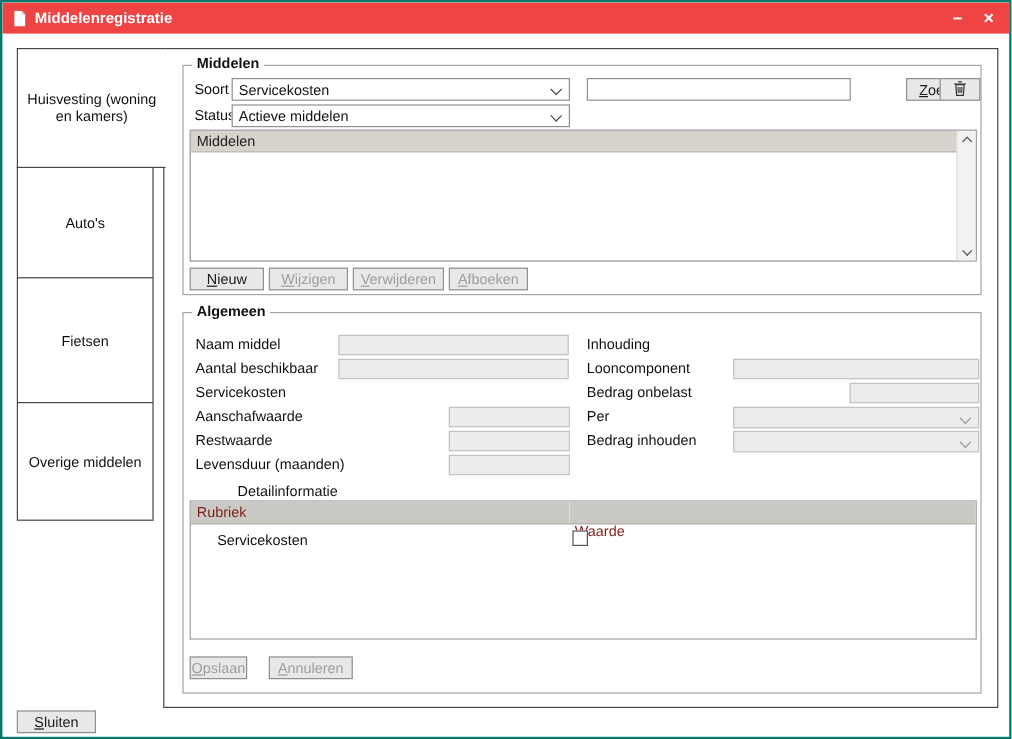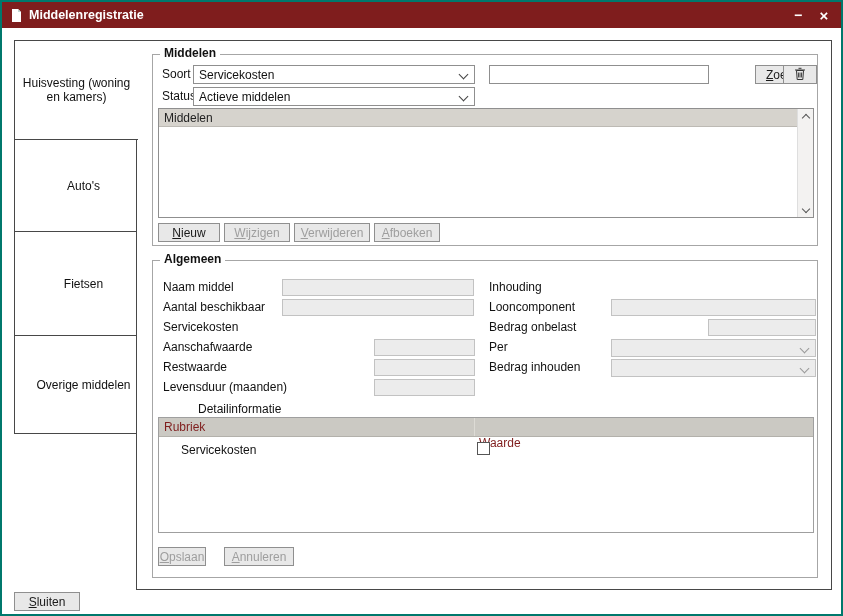--- a/index.html
+++ b/index.html
@@ -1,24 +1,24 @@
 <!DOCTYPE html>
 <html><head>
 <meta charset="utf-8">
 <style>
   html,body{margin:0;padding:0;background:#c9d2d0;font-family:"Liberation Sans",sans-serif;}
   .window{position:relative;width:843px;height:616px;background:#fff;border:2px solid #00786C;box-sizing:border-box;overflow:hidden;}
-  .titlebar{position:absolute;top:0;left:0;right:0;height:26px;background:#7f1d1d;color:#fff;display:flex;align-items:center;}
+  .titlebar{position:absolute;top:0;left:0;right:0;height:26px;background:#ef4444;color:#fff;display:flex;align-items:center;}
   .titlebar .doc-ic{margin-left:9px;display:flex;align-items:center;}
   .titlebar .title{margin-left:7px;font-size:12.5px;font-weight:bold;}
   .win-btn{position:absolute;top:0;height:26px;width:26px;display:flex;align-items:center;justify-content:center;color:#fff;font-size:14px;font-weight:bold;cursor:default;}
   .win-btn.min{right:30px;}
   .win-btn.close{right:4px;font-size:15px;}
 
-  .tab{position:absolute;left:12px;width:139px;background:#fff;border:1px solid #474747;box-sizing:border-box;display:flex;align-items:center;justify-content:center;text-align:center;font-size:12px;color:#111;padding:4px;cursor:default;}
+  .tab{position:absolute;left:12px;width:114px;background:#fff;border:1px solid #474747;box-sizing:border-box;display:flex;align-items:center;justify-content:center;text-align:center;font-size:12px;color:#111;padding:4px;cursor:default;}
   .tab.active{width:124px;border-right:none;z-index:6;}
 
   .panel{position:absolute;left:134px;top:38px;width:696px;height:550px;border:1px solid #474747;box-sizing:border-box;background:#fff;z-index:1;}
 
   .groupbox{position:absolute;border:1px solid #A6A6A6;box-sizing:border-box;background:#fff;}
   .legend{position:absolute;top:-9px;left:7px;background:#fff;padding:0 4px;font-size:12px;font-weight:bold;color:#111;line-height:15px;}
 
   .lbl{position:absolute;font-size:12px;color:#111;white-space:nowrap;line-height:15px;}
   .lbl.bold{font-weight:normal;}
 

